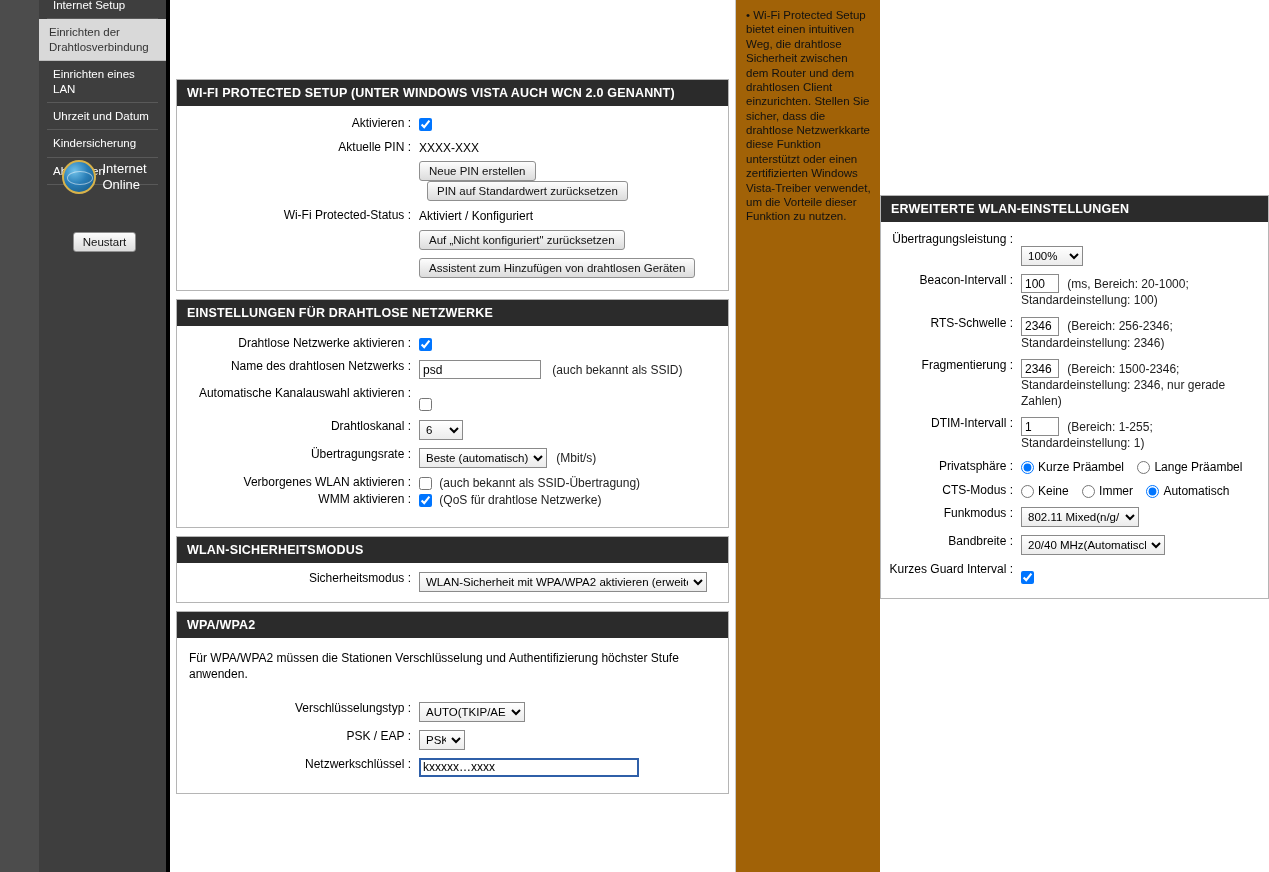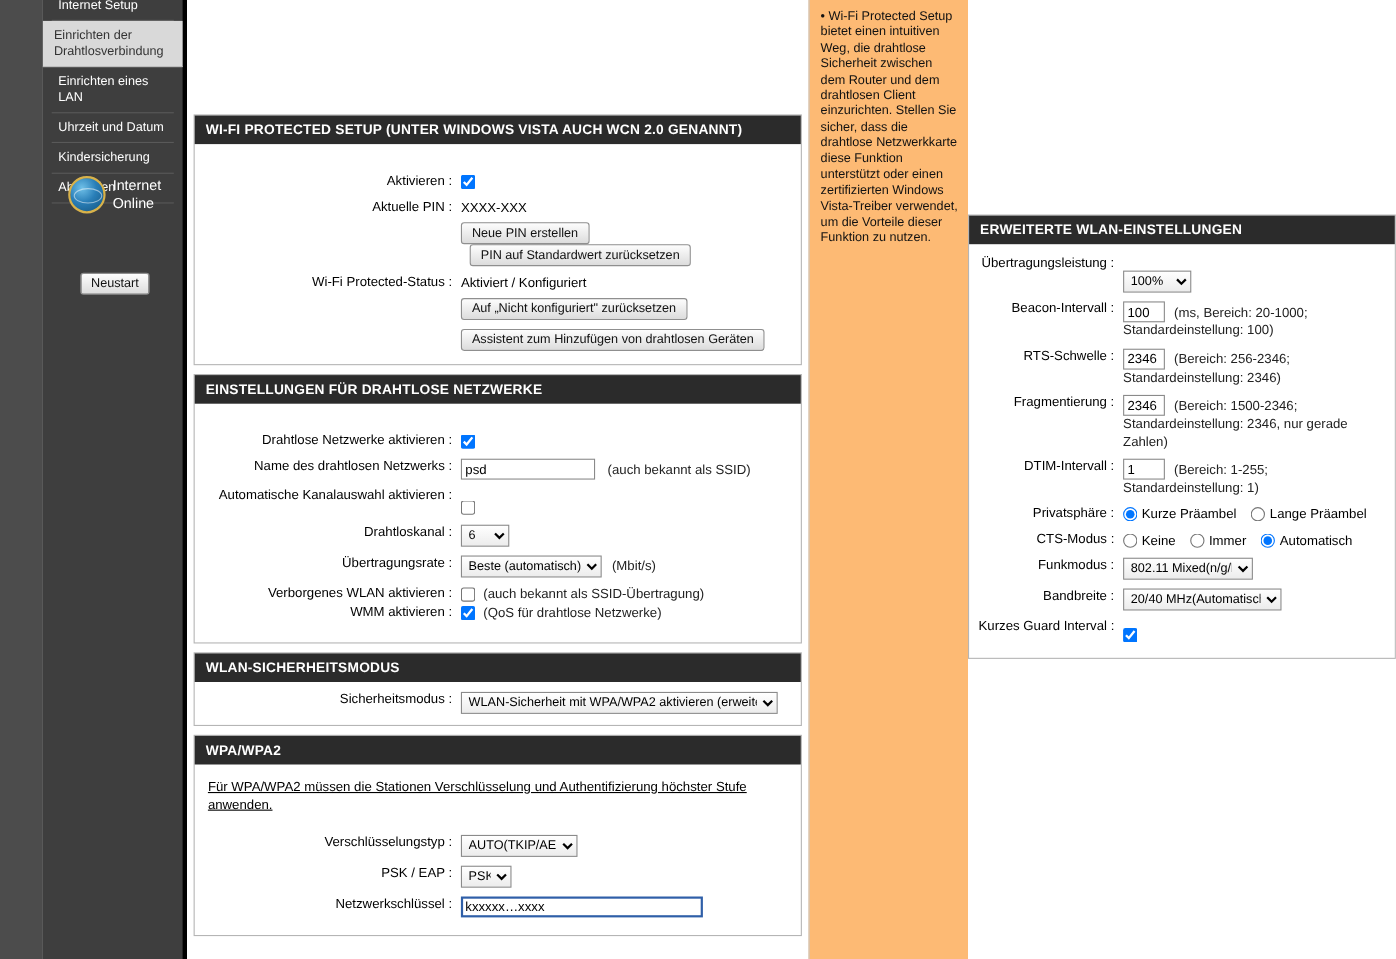--- a/index.html
+++ b/index.html
@@ -79,21 +79,21 @@
   .globe-label {
     display: inline-block;
     vertical-align: middle;
     margin-left: 6px;
     text-align: left;
     font-size: 13px;
     line-height: 1.2;
   }
   #reboot-wrap {
     position: absolute;
-    left: 39px; top: 248px;
+    left: 39px; top: 232px;
     width: 131px;
     text-align: center;
   }
   .btn {
     font-family: "Liberation Sans", sans-serif;
     font-size: 11.5px;
     color: #111;
     background: linear-gradient(#fdfdfd, #dcdcdc);
     border: 1px solid #8f8f8f;
     border-radius: 3px;
@@ -115,21 +115,21 @@
     margin: 0 6px 8px 6px;
   }
   .panel-head {
     background: #2b2b2b;
     color: #fff;
     font-weight: bold;
     font-size: 12.5px;
     padding: 6px 10px;
     letter-spacing: .2px;
   }
-  .panel-body { padding: 26px 12px 12px 12px; }
+  .panel-body { padding: 10px 12px 12px 12px; }
 
   #intro-panel {
     position: absolute;
     left: 176px; top: -14px;
     width: 553px;
     border: 1px solid #c97c16;
     background: #fff;
   }
   #intro-panel .intro-head {
     background: #f07d00;
@@ -191,21 +191,21 @@
   input[type="checkbox"], input[type="radio"] { vertical-align: middle; margin: 0 4px 0 0; }
 
   .hint { color: #222; font-size: 12px; }
 
   
   #helpcol {
     position: absolute;
     left: 735px; top: 0;
     width: 145px;
     height: 872px;
-    background: #fdba74;
+    background: #a16207;
     border-left: 1px solid #c9c9c9;
     padding: 8px 8px 8px 10px;
     font-size: 11.5px;
     line-height: 1.25;
     color: #111;
     overflow: hidden;
   }
   #helpcol p { margin: 0 0 10px 0; }
 
   
@@ -286,21 +286,21 @@
         <div class="btnrow">
           <button class="btn">Einstellungen speichern</button>
           <button class="btn">Einstellungen nicht speichern</button>
         </div>
       </div>
     </div>
   </div>
 
   <div id="main">
 
-    <div class="panel" style="margin-top:104px;">
+    <div class="panel" style="margin-top:79px;">
       <div class="panel-head">WI-FI PROTECTED SETUP (UNTER WINDOWS VISTA AUCH WCN 2.0 GENANNT)</div>
       <div class="panel-body">
         <div class="row">
           <div class="lbl">Aktivieren :</div>
           <div class="ctl"><input type="checkbox" checked="" style=""></div>
         </div>
         <div class="row" style="margin-bottom:4px;">
           <div class="lbl">Aktuelle PIN :</div>
           <div class="ctl"><span>XXXX-XXX</span></div>
         </div>
@@ -392,21 +392,21 @@
               <option>WLAN-Sicherheit mit WPA/WPA2 aktivieren (erweitert)</option>
             </select>
           </div>
         </div>
       </div>
     </div>
 
     <div class="panel">
       <div class="panel-head">WPA/WPA2</div>
       <div class="panel-body" style="padding-top:12px;">
-        <p class="para" style="margin-bottom:18px;text-decoration:underline;">Für WPA/WPA2 müssen die Stationen Verschlüsselung und Authentifizierung höchster Stufe anwenden.</p>
+        <p class="para" style="margin-bottom:18px;">Für WPA/WPA2 müssen die Stationen Verschlüsselung und Authentifizierung höchster Stufe anwenden.</p>
         <div class="row">
           <div class="lbl">Verschlüsselungstyp :</div>
           <div class="ctl">
             <select style="width:106px;">
               <option>AUTO(TKIP/AES)</option>
             </select>
           </div>
         </div>
         <div class="row">
           <div class="lbl">PSK / EAP :</div>

